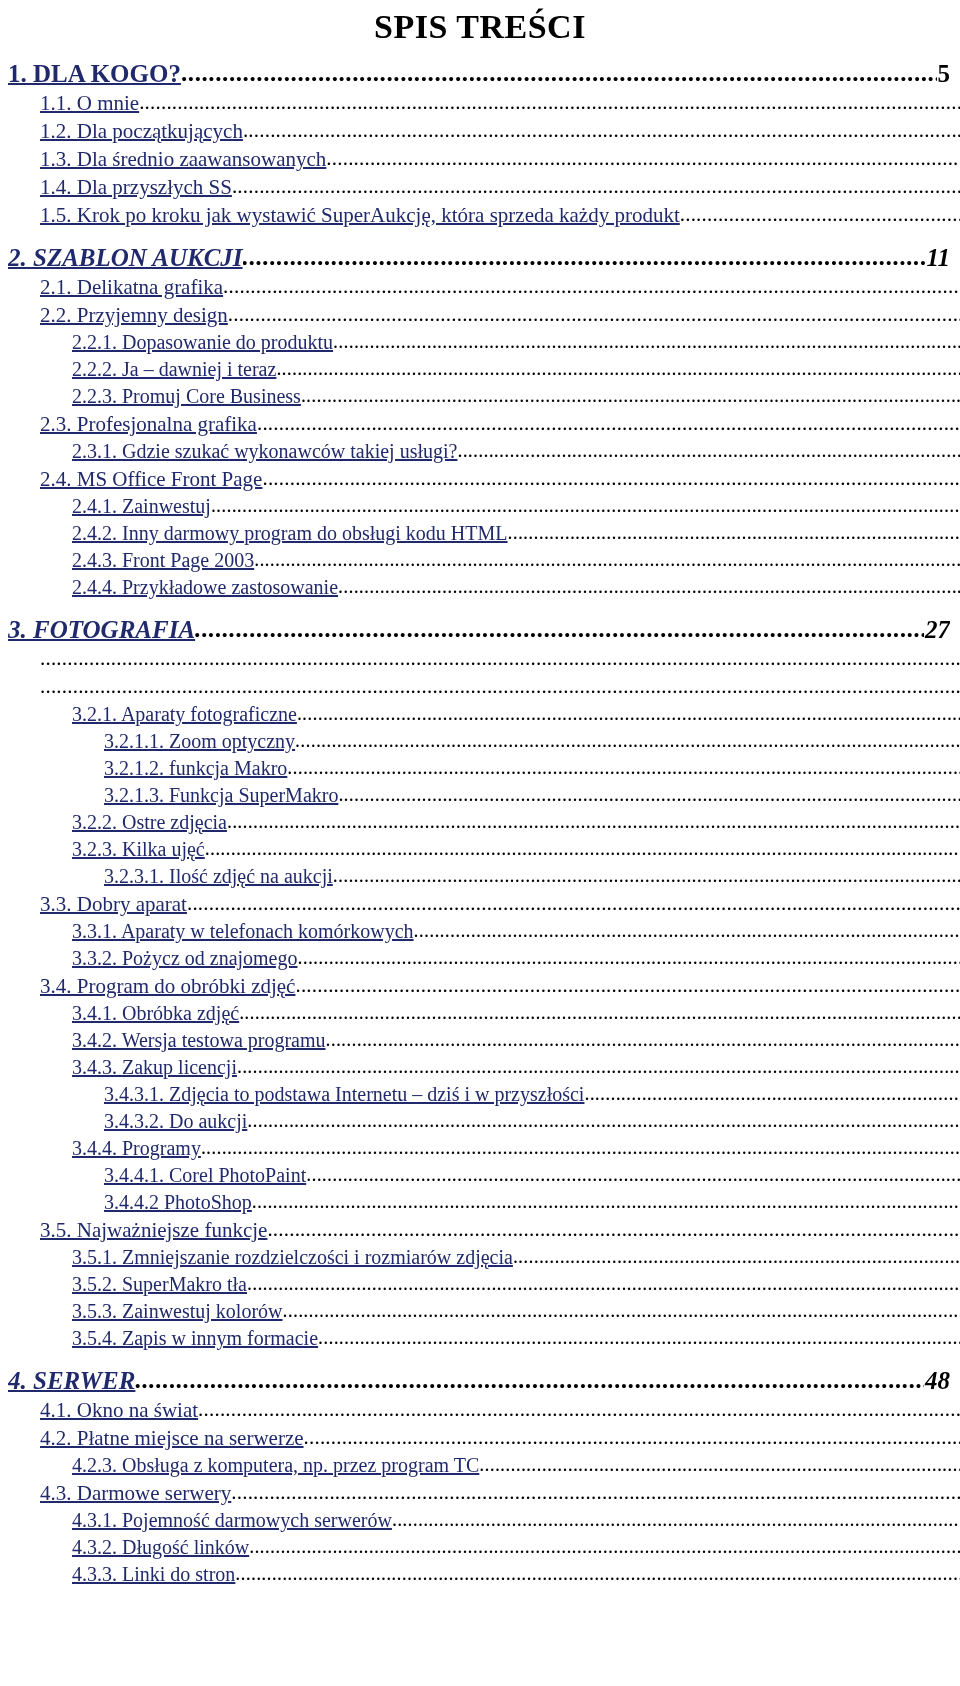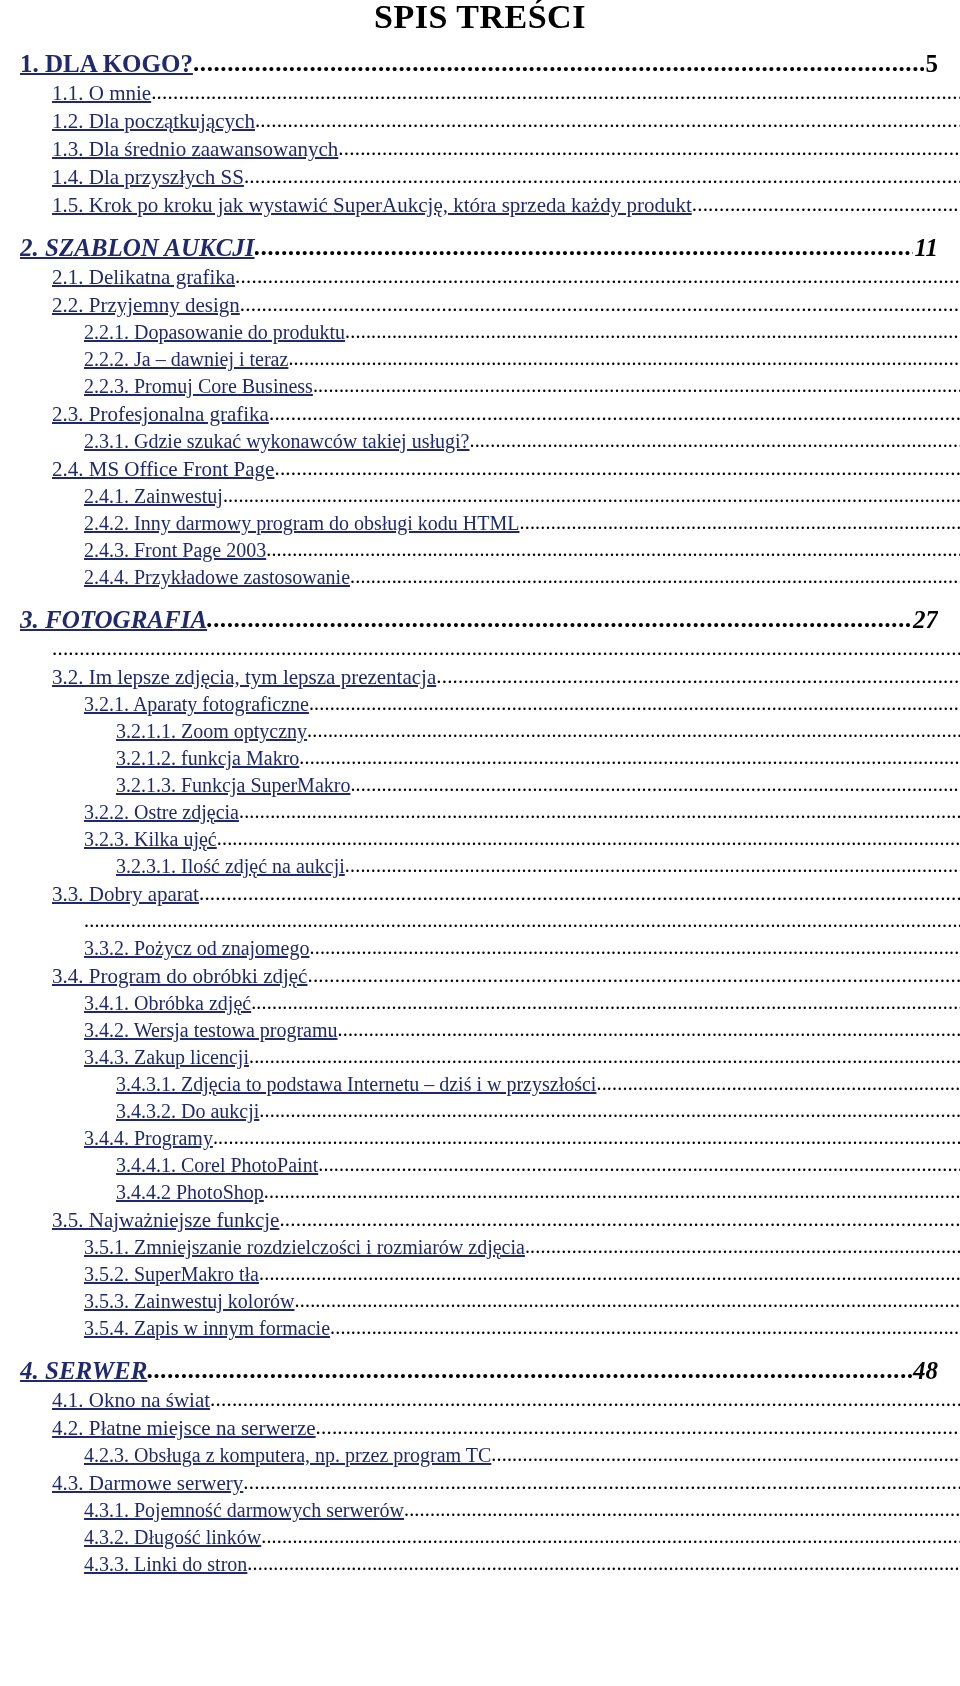--- a/index.html
+++ b/index.html
@@ -25,28 +25,28 @@
 
   
   .toc-title {
     text-align: center;
     font-family: "Liberation Serif", "DejaVu Serif", serif;
     font-weight: bold;
     font-size: 34px;
     line-height: 1;
     color: #000000;
     letter-spacing: 0.5px;
-    padding-top: 0;
+    padding-top: 10px;
     margin: 0 0 15px 0;
     white-space: nowrap;
   }
 
   
   .toc {
-    margin: 12px;
+    margin: 0;
     padding: 0 10px 0 8px;
     list-style: none;
   }
 
   .toc-entry {
     display: flex;
     align-items: baseline;
     width: 100%;
     box-sizing: border-box;
     white-space: nowrap;
@@ -204,21 +204,20 @@
       </div>
       <div class="toc-entry lvl-1 spacer-top">
         <span class="toc-label">3. FOTOGRAFIA</span>
         <span class="toc-dots">...........................................................................................................................................................................................................................................................................................................</span>
         <span class="toc-page">27</span>
       </div>
       <div class="toc-entry lvl-2">
         <span class="toc-dots">...........................................................................................................................................................................................................................................................................................................</span>
       </div>
       <div class="toc-entry lvl-2">
-        <span class="toc-label">3.2. Im lepsze zdjęcia, tym lepsza prezentacja</span>
         <span class="toc-dots">...........................................................................................................................................................................................................................................................................................................</span>
       </div>
       <div class="toc-entry lvl-3">
         <span class="toc-label">3.2.1. Aparaty fotograficzne</span>
         <span class="toc-dots">...........................................................................................................................................................................................................................................................................................................</span>
       </div>
       <div class="toc-entry lvl-4">
         <span class="toc-label">3.2.1.1. Zoom optyczny</span>
         <span class="toc-dots">...........................................................................................................................................................................................................................................................................................................</span>
       </div>
@@ -240,20 +239,21 @@
       </div>
       <div class="toc-entry lvl-4">
         <span class="toc-label">3.2.3.1. Ilość zdjęć na aukcji</span>
         <span class="toc-dots">...........................................................................................................................................................................................................................................................................................................</span>
       </div>
       <div class="toc-entry lvl-2">
         <span class="toc-label">3.3. Dobry aparat</span>
         <span class="toc-dots">...........................................................................................................................................................................................................................................................................................................</span>
       </div>
       <div class="toc-entry lvl-3">
+        <span class="toc-label">3.3.1. Aparaty w telefonach komórkowych</span>
         <span class="toc-dots">...........................................................................................................................................................................................................................................................................................................</span>
       </div>
       <div class="toc-entry lvl-3">
         <span class="toc-label">3.3.2. Pożycz od znajomego</span>
         <span class="toc-dots">...........................................................................................................................................................................................................................................................................................................</span>
       </div>
       <div class="toc-entry lvl-2">
         <span class="toc-label">3.4. Program do obróbki zdjęć</span>
         <span class="toc-dots">...........................................................................................................................................................................................................................................................................................................</span>
       </div>

